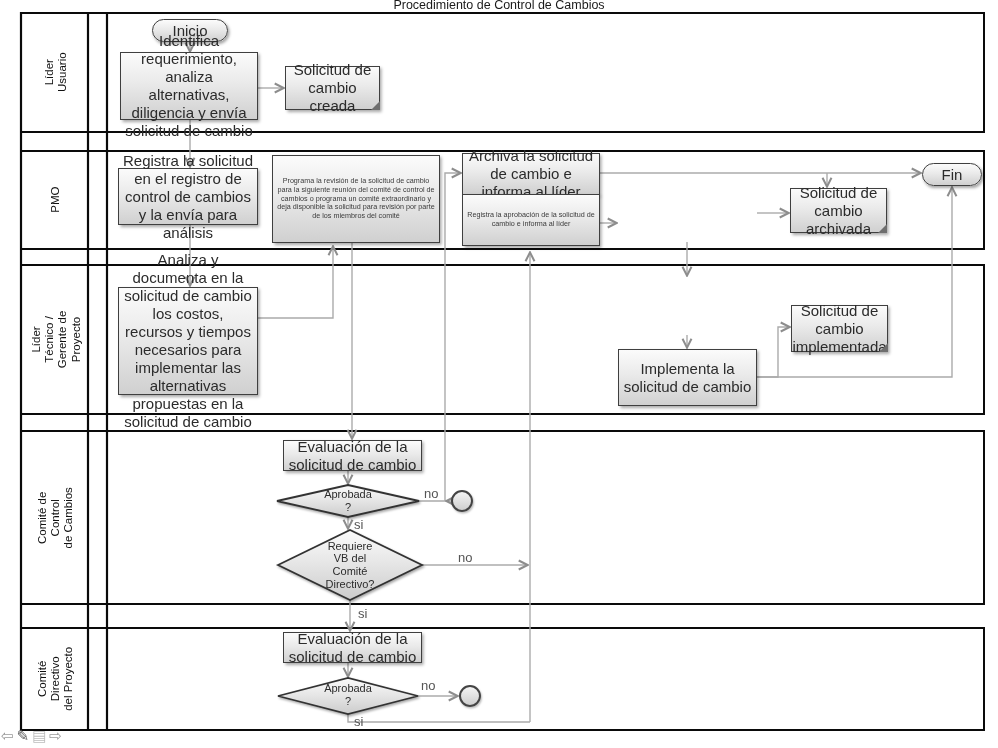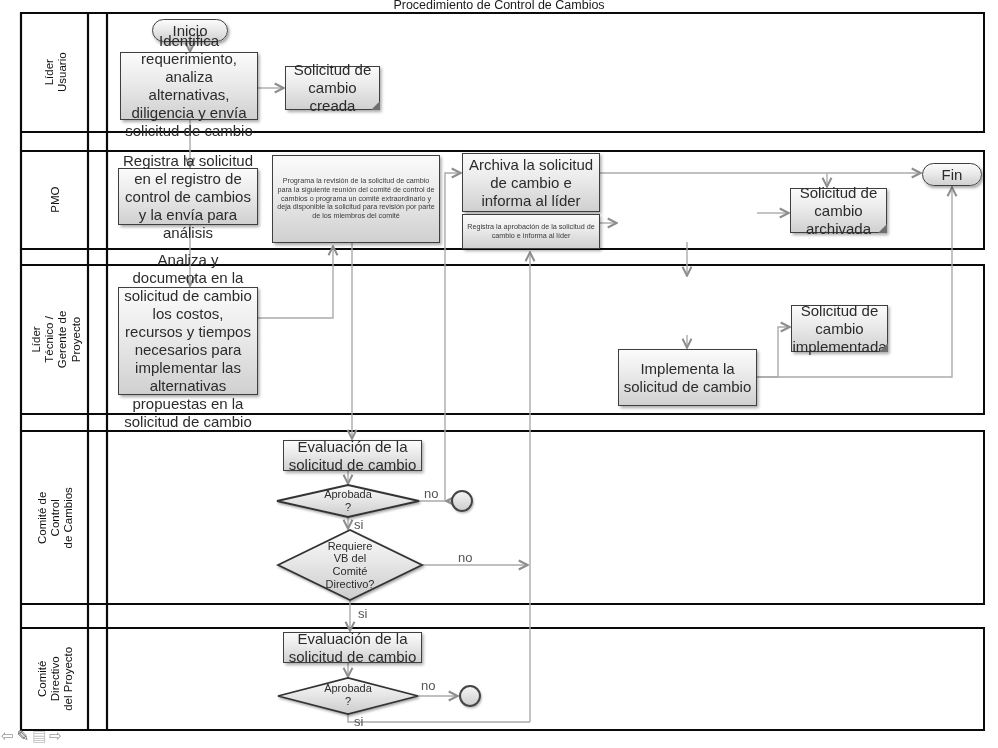--- a/index.html
+++ b/index.html
@@ -150,22 +150,22 @@
     </g>
   </svg>
 
   <div class="node stadium" style="left:152px;top:19px;width:76px;height:23px;">Inicio</div>
   <div class="node" style="left:120px;top:52px;width:138px;height:68px;">Identifica requerimiento, analiza alternativas, diligencia y envía solicitud de cambio</div>
   <div class="node doc" style="left:285px;top:66px;width:95px;height:44px;">Solicitud de
 cambio creada</div>
 
   <div class="node" style="left:118px;top:168px;width:140px;height:57px;">Registra la solicitud en el registro de control de cambios y la envía para análisis</div>
   <div class="node small" style="left:272px;top:155px;width:168px;height:88px;">Programa la revisión de la solicitud de cambio para la siguiente reunión del comité de control de cambios o programa un comité extraordinario y deja disponible la solicitud para revisión por parte de los miembros del comité</div>
-  <div class="node" style="left:462px;top:153px;width:138px;height:59px;">Archiva la solicitud de cambio e informa al líder</div>
-  <div class="node small" style="left:462px;top:214px;width:138px;height:35px;">Registra la aprobación de la solicitud de cambio e informa al líder</div>
+  <div class="node" style="left:462px;top:153px;width:138px;height:42px;">Archiva la solicitud de cambio e informa al líder</div>
+  <div class="node small" style="left:462px;top:194px;width:138px;height:52px;">Registra la aprobación de la solicitud de cambio e informa al líder</div>
   <div class="node doc" style="left:790px;top:188px;width:97px;height:45px;">Solicitud de
 cambio
 archivada</div>
   <div class="node stadium" style="left:922px;top:163px;width:60px;height:23px;">Fin</div>
 
   <div class="node" style="left:118px;top:287px;width:140px;height:108px;">Analiza y documenta en la solicitud de cambio los costos, recursos y tiempos necesarios para implementar las alternativas propuestas en la solicitud de cambio</div>
   <div class="node" style="left:618px;top:349px;width:139px;height:57px;">Implementa la solicitud de cambio</div>
   <div class="node doc" style="left:791px;top:305px;width:97px;height:47px;">Solicitud de
 cambio
 implementada</div>

